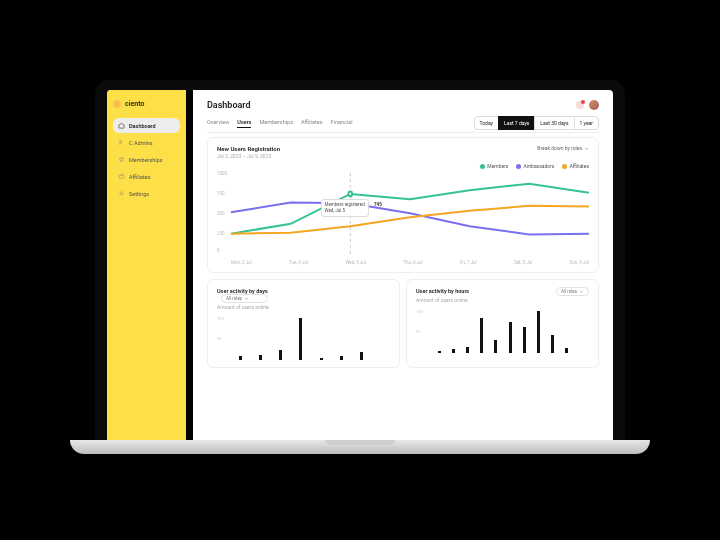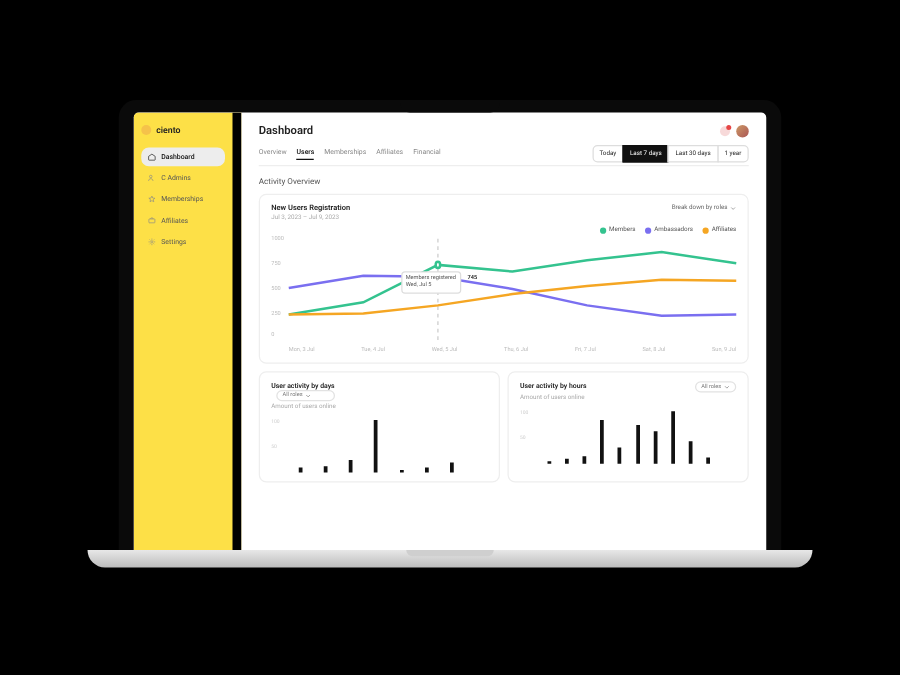--- a/index.html
+++ b/index.html
@@ -132,21 +132,20 @@
               <span class="tab">Financial</span>
             </div>
             <div class="range">
               <span class="range-btn">Today</span>
               <span class="range-btn active">Last 7 days</span>
               <span class="range-btn">Last 30 days</span>
               <span class="range-btn">1 year</span>
             </div>
           </div>
 
-          <div class="section-title">Activity Overview</div>
 
           <div class="card big-card">
             <div class="card-head">
               <div>
                 <div class="card-title">New Users Registration</div>
                 <div class="card-sub">Jul 3, 2023 – Jul 9, 2023</div>
               </div>
               <div class="breakdown">
                 <span>Break down by roles</span>
                 <svg class="chev" viewBox="0 0 10 10">

